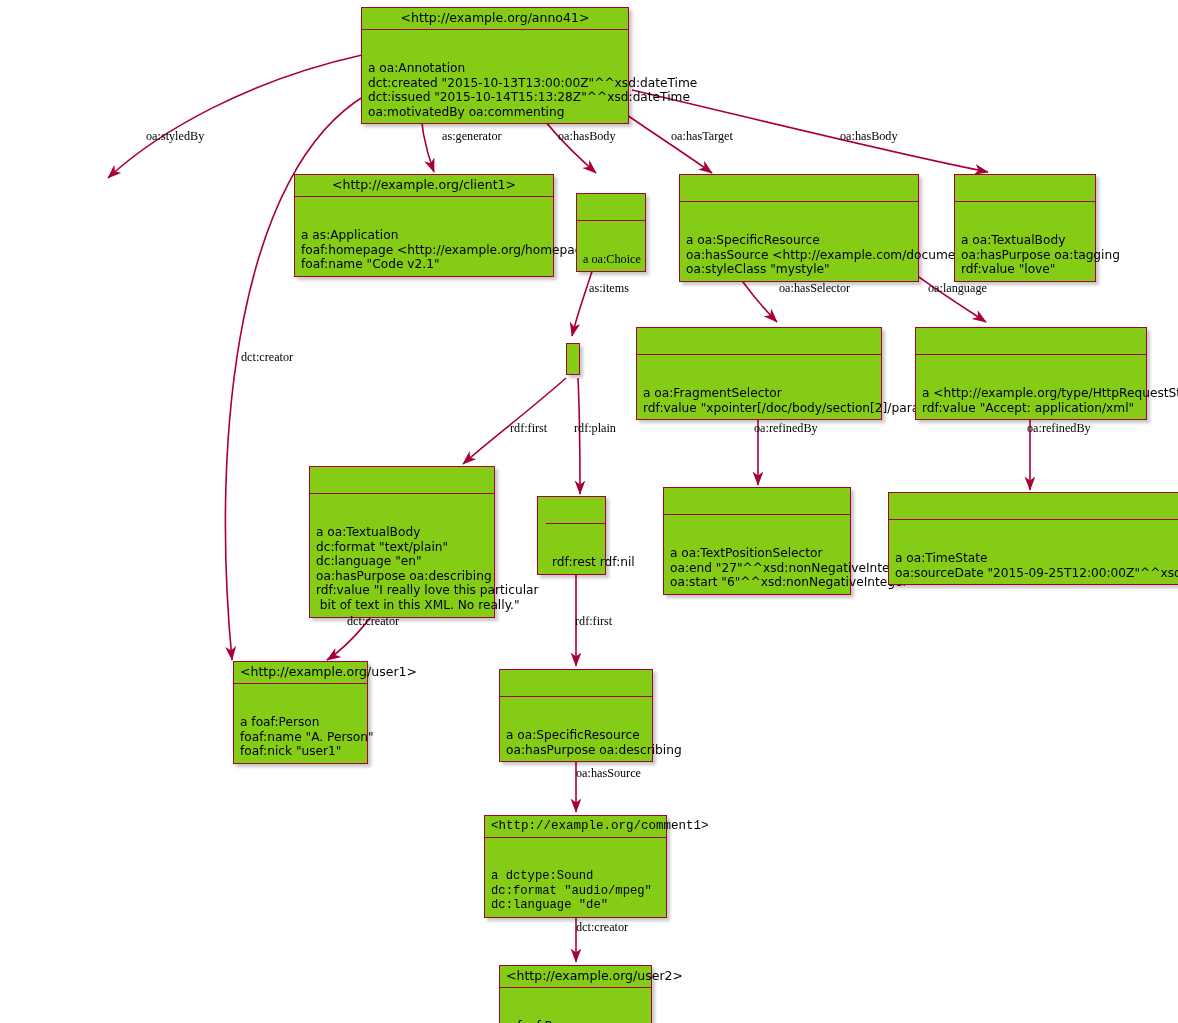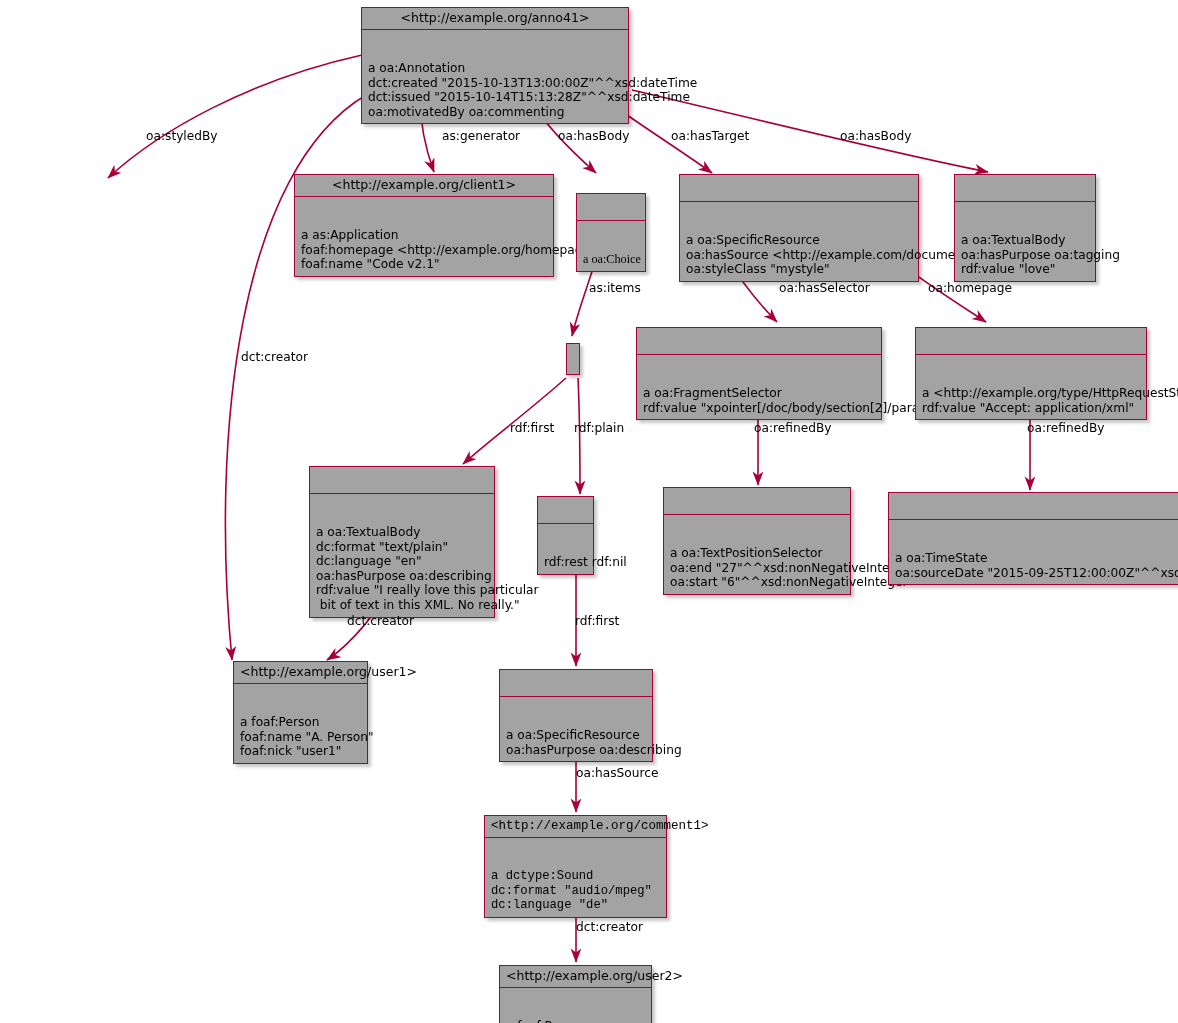--- a/index.html
+++ b/index.html
@@ -1,34 +1,34 @@
 <!DOCTYPE html>
 <html><head>
 <meta charset="utf-8">
 <style>
   html,body{margin:0;padding:0;background:#ffffff;}
   body{width:1178px;height:1023px;position:relative;overflow:hidden;
        font-family:"DejaVu Sans","Liberation Sans",sans-serif;}
   #canvas{position:absolute;left:0;top:0;width:1178px;height:1023px;}
   svg#edges{position:absolute;left:0;top:0;width:1178px;height:1023px;pointer-events:none;}
 
-  .node{position:absolute;background:#a3a3a3;border:1.2px solid #A80036;
+  .node{position:absolute;background:#84cc16;border:1.2px solid #A80036;
         box-sizing:border-box;box-shadow:3px 3px 3px rgba(0,0,0,0.22);}
   .node .title{padding:3px 6px 4px 6px;text-align:center;font-size:12.5px;
         color:#000;white-space:nowrap;line-height:14px;}
   .node .title.empty{min-height:19px;}
   .node .sep{height:0;border-top:1.2px solid #A80036;}
   .node .attrs{padding:3px 5px 4px 6px;font-size:12.2px;color:#000;
         line-height:14.6px;white-space:pre;margin-top:28px;}
 
   .node.tiny{width:14px;}
   .node.tiny .attrs{padding:0;height:28px;}
 
   .elabel{position:absolute;font-size:12.2px;color:#000;white-space:nowrap;
-          line-height:14px;}
+          line-height:14px;font-family:Liberation Serif, serif;}
 </style>
 </head>
 <body>
 
 <div id="canvas">
 
   <svg id="edges" viewBox="0 0 1178 1023">
     <defs>
       <marker id="ah" markerWidth="10" markerHeight="10" refX="8.5" refY="3.4" orient="auto" markerUnits="strokeWidth">
         <path d="M0,0 L9,3.4 L0,6.8 L2.6,3.4 z" fill="#A80036"></path>
@@ -132,21 +132,21 @@
     <div class="title empty"></div>
     <div class="sep"></div>
     <div class="attrs">a oa:TextualBody
 dc:format "text/plain"
 dc:language "en"
 oa:hasPurpose oa:describing
 rdf:value "I really love this particular
  bit of text in this XML. No really."</div>
   </div>
 
-  <div class="node" style="left:537px;top:496px;width:57px;">
+  <div class="node" style="left:537px;top:496px;width:69px;padding-left:8px;">
     <div class="title empty"></div>
     <div class="sep"></div>
     <div class="attrs">rdf:rest rdf:nil</div>
   </div>
 
   <div class="node" style="left:233px;top:661px;width:135px;">
     <div class="title">&lt;http://example.org/user1&gt;</div>
     <div class="sep"></div>
     <div class="attrs">a foaf:Person
 foaf:name "A. Person"
@@ -175,21 +175,21 @@
   </div>
 
   <div class="elabel" style="left:146px;top:129px;">oa:styledBy</div>
   <div class="elabel" style="left:241px;top:350px;">dct:creator</div>
   <div class="elabel" style="left:442px;top:129px;">as:generator</div>
   <div class="elabel" style="left:558px;top:129px;">oa:hasBody</div>
   <div class="elabel" style="left:671px;top:129px;">oa:hasTarget</div>
   <div class="elabel" style="left:840px;top:129px;">oa:hasBody</div>
   <div class="elabel" style="left:589px;top:281px;">as:items</div>
   <div class="elabel" style="left:779px;top:281px;">oa:hasSelector</div>
-  <div class="elabel" style="left:928px;top:281px;">oa:homepage</div>
+  <div class="elabel" style="left:928px;top:281px;">oa:language</div>
   <div class="elabel" style="left:510px;top:421px;">rdf:first</div>
   <div class="elabel" style="left:574px;top:421px;">rdf:plain</div>
   <div class="elabel" style="left:754px;top:421px;">oa:refinedBy</div>
   <div class="elabel" style="left:1027px;top:421px;">oa:refinedBy</div>
   <div class="elabel" style="left:347px;top:614px;">dct:creator</div>
   <div class="elabel" style="left:575px;top:614px;">rdf:first</div>
   <div class="elabel" style="left:576px;top:766px;">oa:hasSource</div>
   <div class="elabel" style="left:576px;top:920px;">dct:creator</div>
 
 </div>

